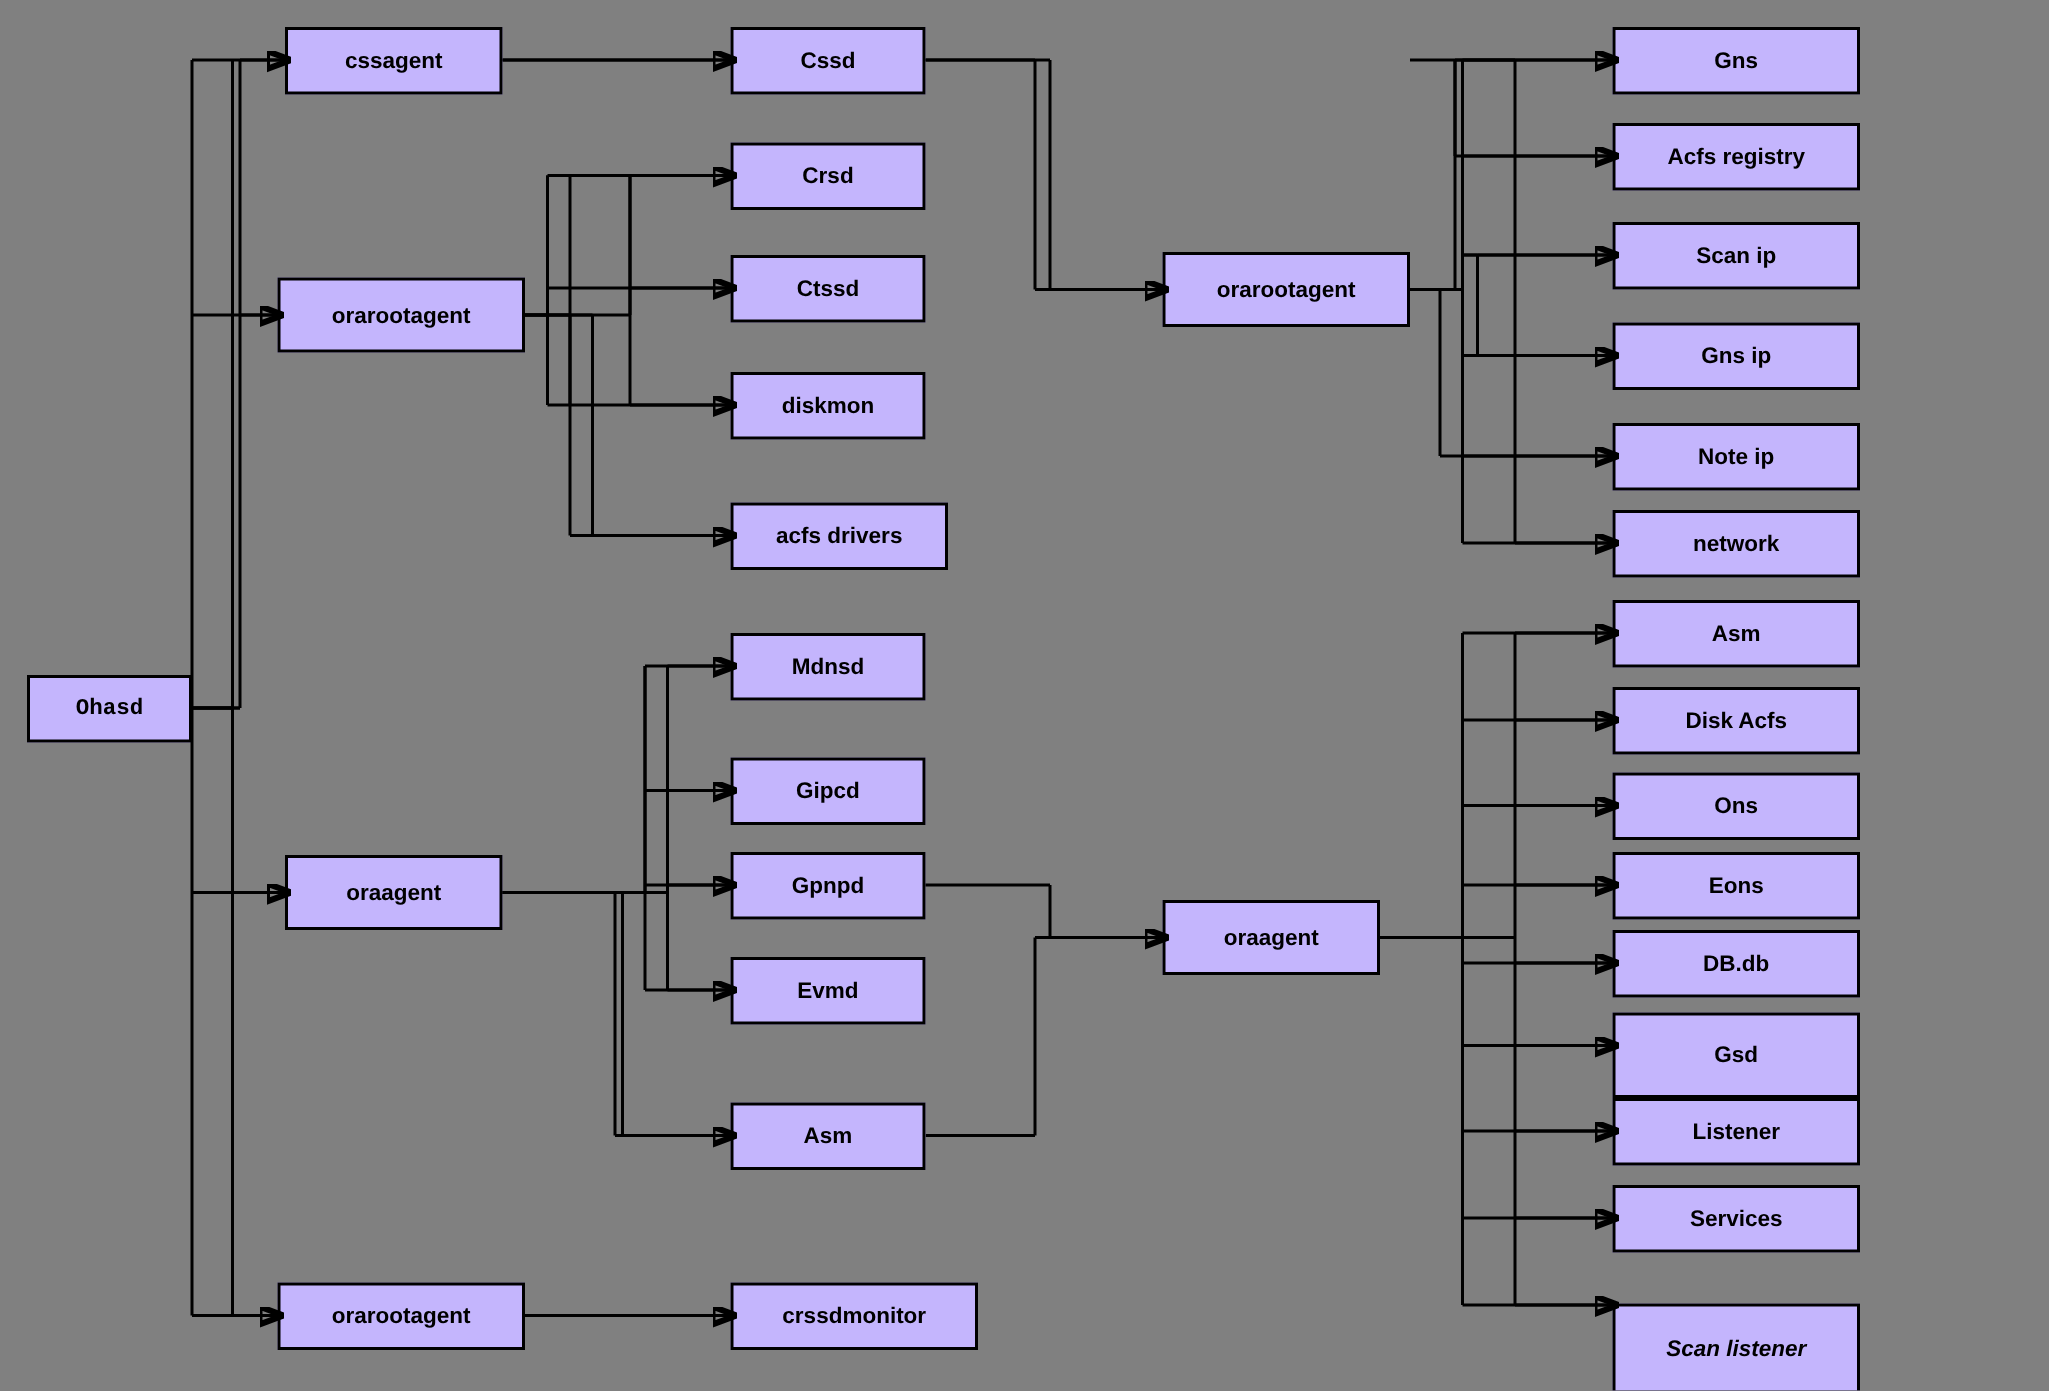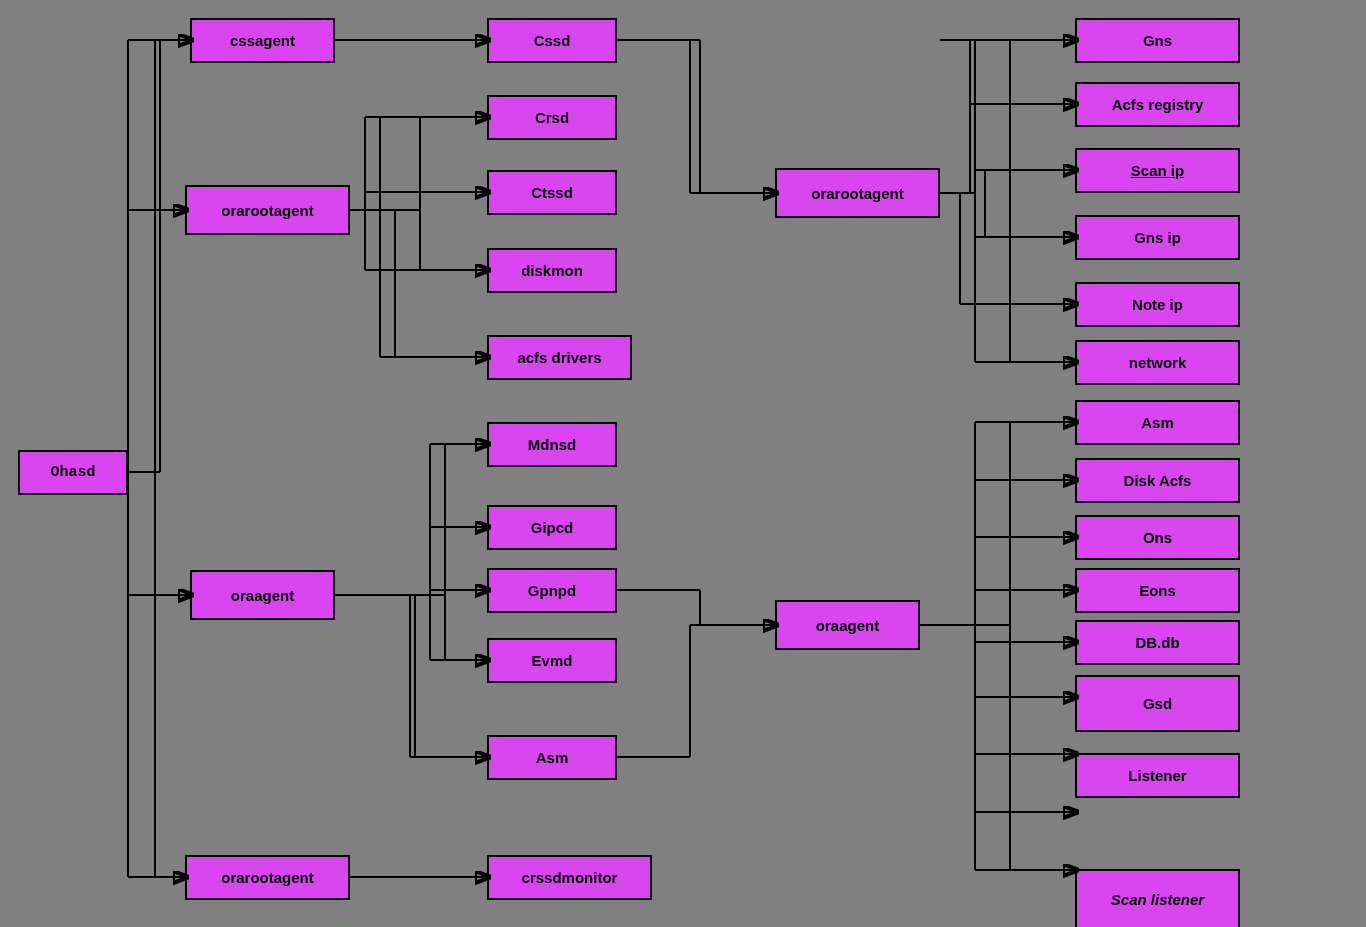--- a/index.html
+++ b/index.html
@@ -12,21 +12,21 @@
       position: relative;
     }
     .diagram {
       position: absolute;
       top: 0; left: 0;
       width: 1366px;
       height: 927px;
     }
     .node {
       position: absolute;
-      background: #d946ef;
+      background: #c4b5fd;
       border: 2px solid black;
       font-weight: bold;
       font-size: 15px;
       display: flex;
       align-items: center;
       justify-content: center;
       text-align: right;
     }
     svg.lines {
       position: absolute;
@@ -267,25 +267,26 @@
   <div class="node" style="left:487px;top:568px;width:130px;height:45px;">Gpnpd</div>
   <div class="node" style="left:487px;top:638px;width:130px;height:45px;">Evmd</div>
   <div class="node" style="left:487px;top:735px;width:130px;height:45px;">Asm</div>
   <div class="node" style="left:487px;top:855px;width:165px;height:45px;">crssdmonitor</div>
 
   <div class="node" style="left:775px;top:168px;width:165px;height:50px;">orarootagent</div>
   <div class="node" style="left:775px;top:600px;width:145px;height:50px;">oraagent</div>
 
   <div class="node" style="left:1075px;top:82px;width:165px;height:45px;">Acfs registry</div>
   <div class="node" style="left:1075px;top:18px;width:165px;height:45px;">Gns</div>
-  <div class="node" style="left:1075px;top:148px;width:165px;height:45px;text-decoration:underline;">Scan ip</div>
+  <div class="node" style="left:1075px;top:148px;width:165px;height:45px;">Scan ip</div>
   <div class="node" style="left:1075px;top:215px;width:165px;height:45px;">Gns ip</div>
   <div class="node" style="left:1075px;top:282px;width:165px;height:45px;">Note ip</div>
   <div class="node" style="left:1075px;top:340px;width:165px;height:45px;">network</div>
   <div class="node" style="left:1075px;top:400px;width:165px;height:45px;">Asm</div>
   <div class="node" style="left:1075px;top:458px;width:165px;height:45px;">Disk Acfs</div>
   <div class="node" style="left:1075px;top:515px;width:165px;height:45px;">Ons</div>
   <div class="node" style="left:1075px;top:568px;width:165px;height:45px;">Eons</div>
   <div class="node" style="left:1075px;top:620px;width:165px;height:45px;">DB.db</div>
   <div class="node" style="left:1075px;top:675px;width:165px;height:57px;">Gsd</div>
-  <div class="node" style="left:1075px;top:732px;width:165px;height:45px;margin-top:21px;">Listener</div>
+  <div class="node" style="left:1075px;top:732px;width:165px;height:45px;">Listener</div>
+  <div class="node" style="left:1075px;top:790px;width:165px;height:45px;">Services</div>
   <div class="node" style="left:1075px;top:869px;width:165px;height:60px;font-style:italic;">Scan listener</div>
 </div>
 
 </body></html>

